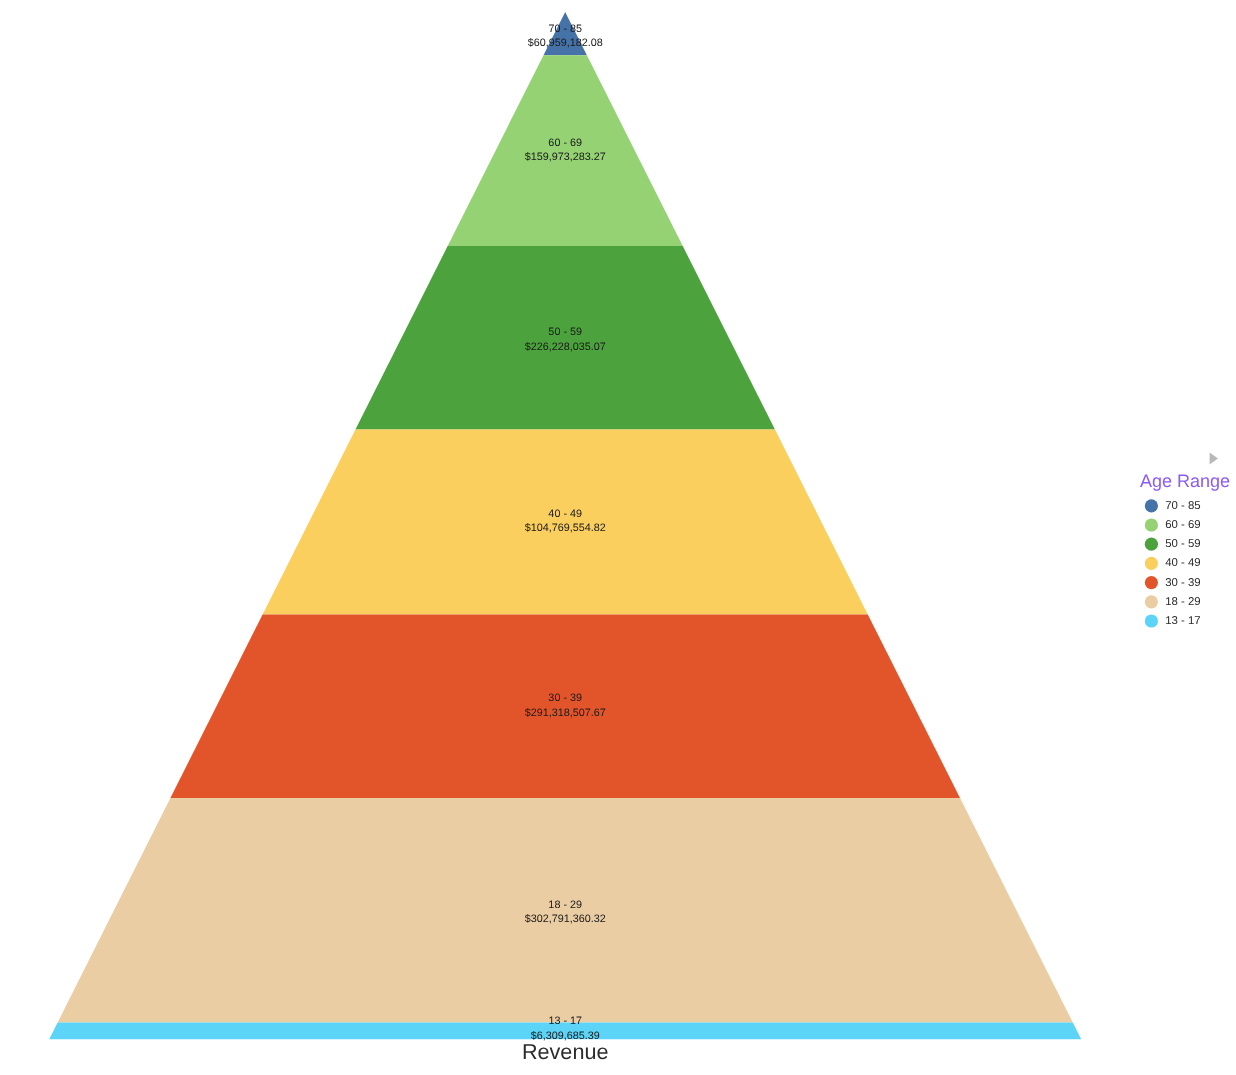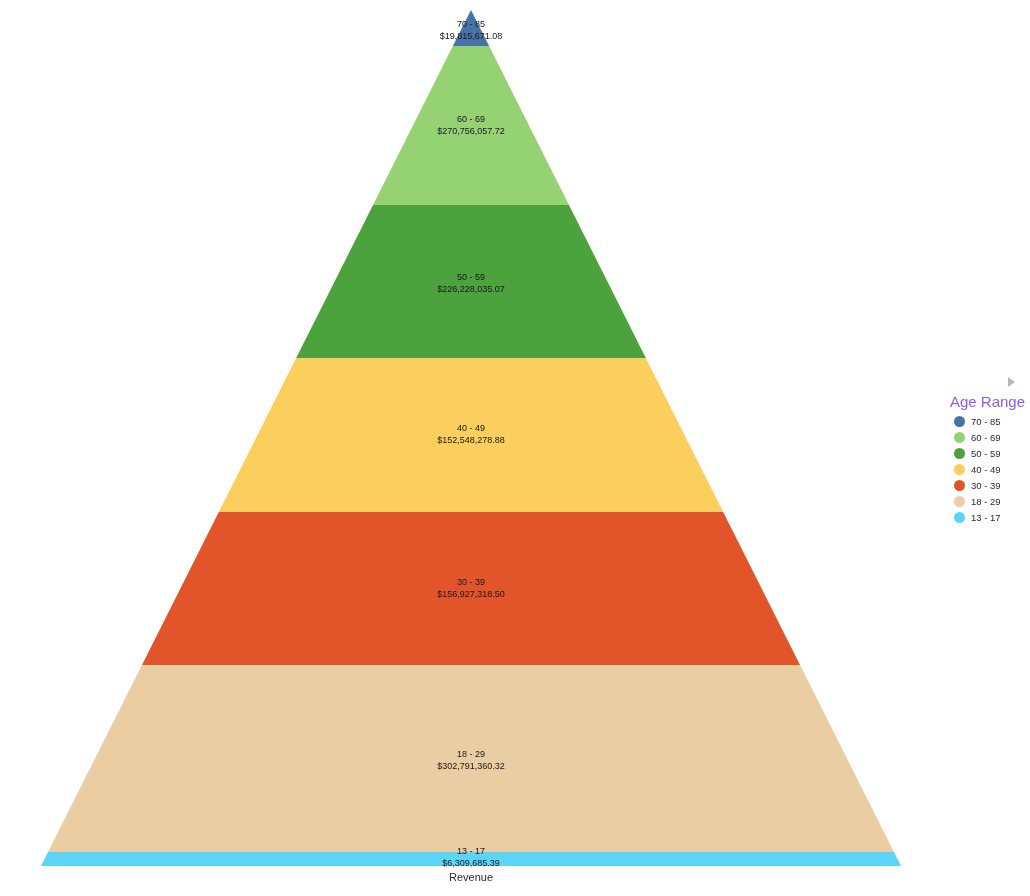--- a/index.html
+++ b/index.html
@@ -41,21 +41,21 @@
     font-family: "Liberation Sans", sans-serif;
   }
   .seg-label .cat { display: block; }
   .seg-label .val { display: block; }
 
   #axis-title {
     position: absolute;
     left: 471px;
     top: 877px;
     transform: translate(-50%, -50%);
-    font-size: 11px;
+    font-size: 18px;
     color: #2b2b2b;
     font-family: "Liberation Sans", sans-serif;
     white-space: nowrap;
   }
 
   #legend {
     position: absolute;
     left: 940px;
     top: 370px;
     width: 90px;
@@ -118,37 +118,37 @@
         <polygon points="296.18691588785043,358 645.8130841121496,358 723.1728971962617,512 218.8271028037383,512" fill="#fbcf5e"></polygon>
         <polygon points="218.8271028037383,512 723.1728971962617,512 800.0303738317757,665 141.9696261682243,665" fill="#e2552a"></polygon>
         <polygon points="141.9696261682243,665 800.0303738317757,665 893.9672897196263,852 48.032710280373806,852" fill="#ebcda4"></polygon>
         <polygon points="48.032710280373806,852 893.9672897196263,852 901,866 41,866" fill="#5cd4f7"></polygon>
       </g>
   </svg>
 
   <div id="segment-labels">
       <div class="seg-label" style="left: 471px; top: 30px;">
         <span class="cat">70 - 85</span>
-        <span class="val">$19,815,671.08</span>
+        <span class="val">$60,959,182.08</span>
       </div>
       <div class="seg-label" style="left: 471px; top: 125px;">
         <span class="cat">60 - 69</span>
-        <span class="val">$270,756,057.72</span>
+        <span class="val">$159,973,283.27</span>
       </div>
       <div class="seg-label" style="left: 471px; top: 283px;">
         <span class="cat">50 - 59</span>
         <span class="val">$226,228,035.07</span>
       </div>
       <div class="seg-label" style="left: 471px; top: 434px;">
         <span class="cat">40 - 49</span>
-        <span class="val">$152,548,278.88</span>
+        <span class="val">$104,769,554.82</span>
       </div>
       <div class="seg-label" style="left: 471px; top: 588px;">
         <span class="cat">30 - 39</span>
-        <span class="val">$156,927,318.50</span>
+        <span class="val">$291,318,507.67</span>
       </div>
       <div class="seg-label" style="left: 471px; top: 760px;">
         <span class="cat">18 - 29</span>
         <span class="val">$302,791,360.32</span>
       </div>
       <div class="seg-label" style="left: 471px; top: 857px;">
         <span class="cat">13 - 17</span>
         <span class="val">$6,309,685.39</span>
       </div>
     </div>

